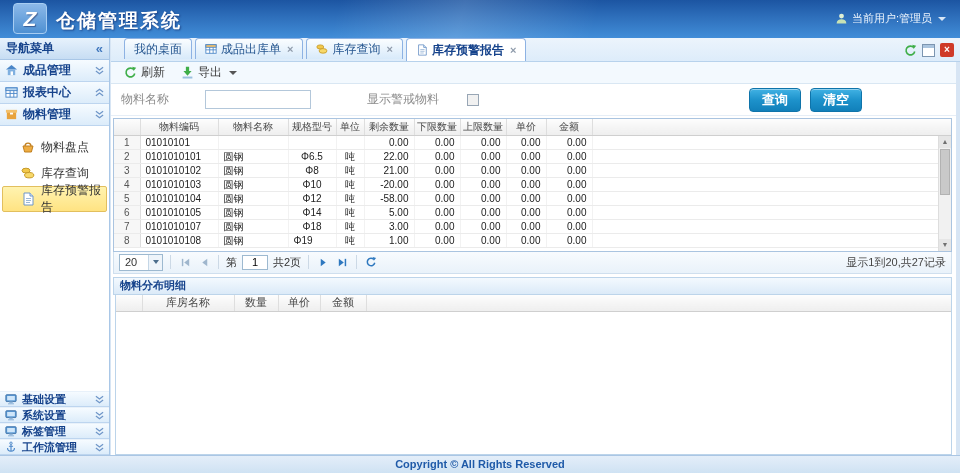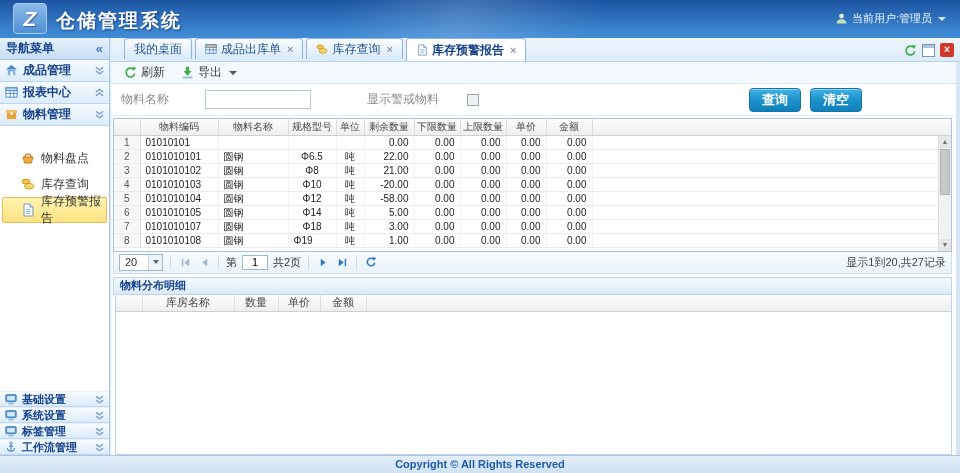--- a/index.html
+++ b/index.html
@@ -32,21 +32,21 @@
     border-right:1px solid #a9c7e7; display:flex; flex-direction:column; }
   .side-header{ height:22px; background:linear-gradient(180deg,#e7f2fc,#c7ddf3);
     border-bottom:1px solid #a9c7e7; display:flex; align-items:center; padding:0 6px;
     color:#15428b; font-weight:bold; }
   .side-header .grow{ flex:1; }
   .collapse-btn{ color:#4178be; font-weight:bold; font-size:13px; cursor:pointer; line-height:1; }
   .acc-header{ height:22px; background:linear-gradient(180deg,#f6fbff,#dcecfa);
     border-bottom:1px solid #bdd5ef; display:flex; align-items:center; gap:5px; padding:0 5px;
     color:#15428b; font-weight:bold; cursor:pointer; }
   .acc-header .grow{ flex:1; }
-  .acc-body{ flex:1; background:#fff; padding-top:19px; }
+  .acc-body{ flex:1; background:#fff; padding-top:8px; }
   .menu-item{ height:26px; display:flex; align-items:center; gap:6px; padding-left:18px;
     color:#333; cursor:pointer; margin:0 2px; border:1px solid transparent; }
   .menu-item.selected{ background:linear-gradient(180deg,#fff3b0,#ffe382); border:1px solid #e2bf5e;
     border-radius:2px; }
   .acc-bottom .acc-header{ height:16px; font-size:11px; border-top:1px solid #e8f1fa; }
 
   
   #main{ position:absolute; top:38px; left:111px; width:845px; height:417px; background:#fff;
     display:flex; flex-direction:column; }
   

